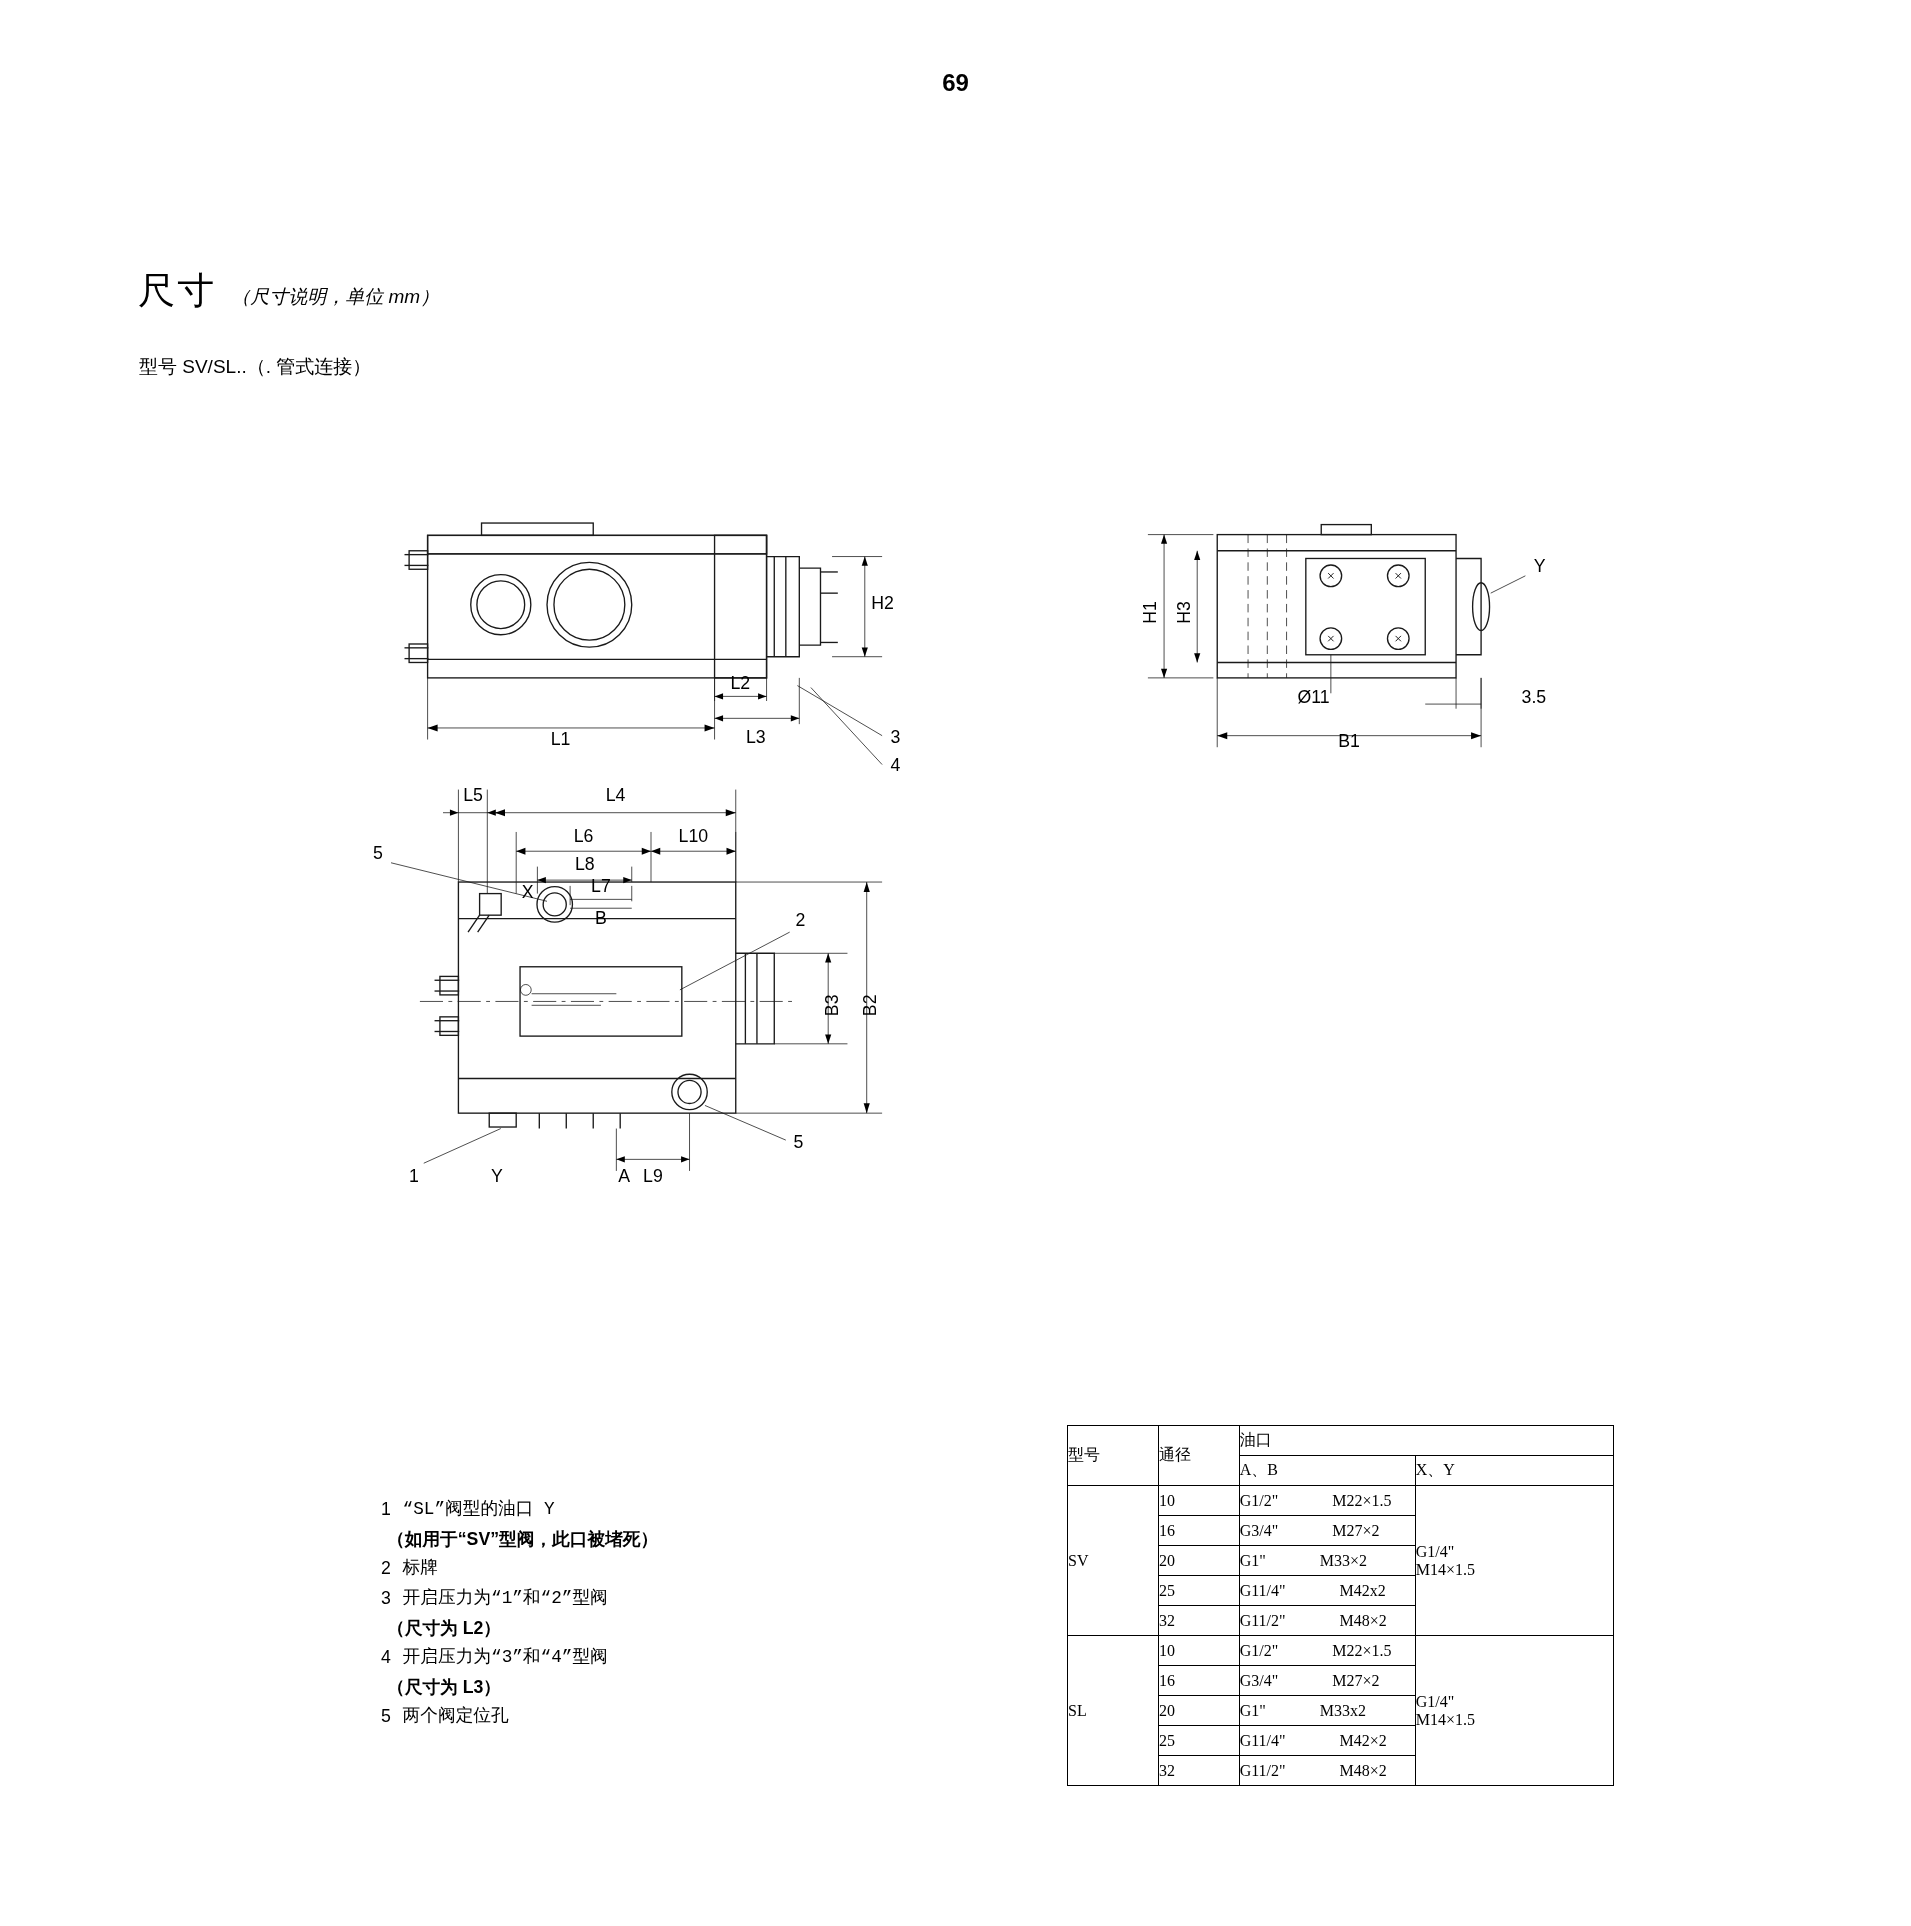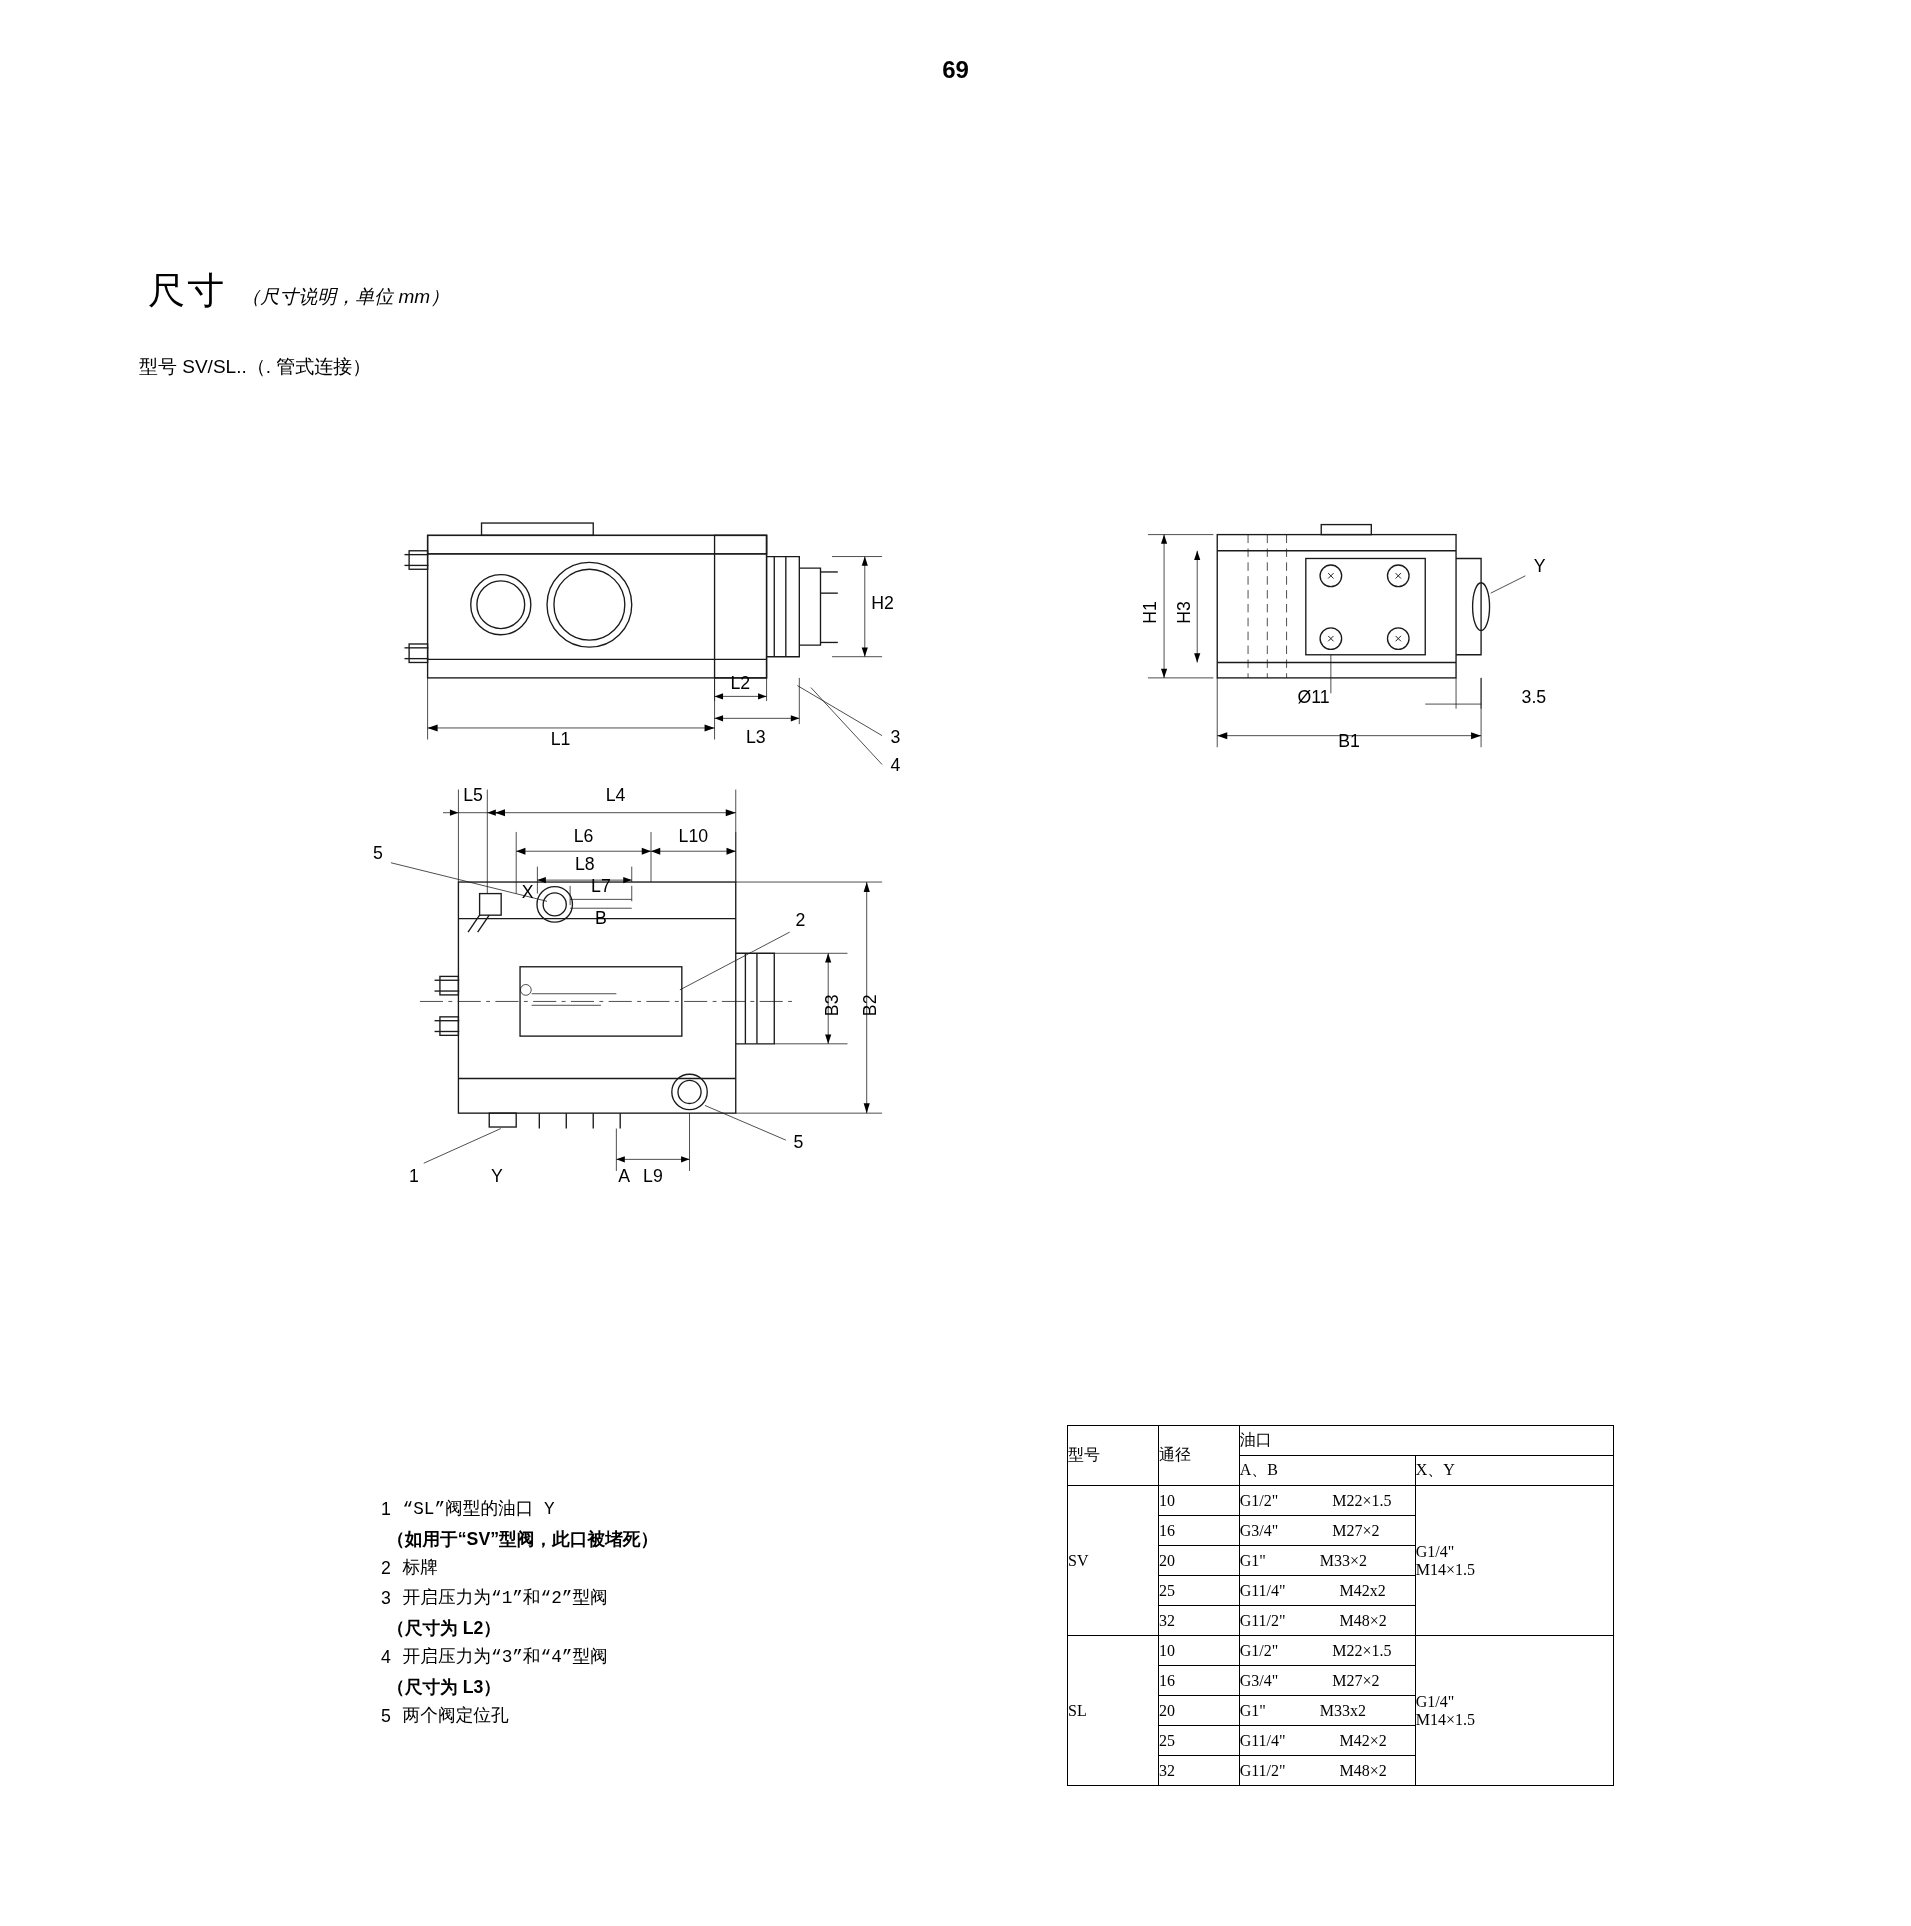--- a/index.html
+++ b/index.html
@@ -12,29 +12,29 @@
   .page{
     position:relative;
     width:1911px;
     height:2548px;
     background:#fff;
     overflow:hidden;
   }
   
   .page-number{
     position:absolute;
-    top:56px; left:0; right:0;
+    top:69px; left:0; right:0;
     text-align:center;
     font-size:24px;
     font-weight:bold;
   }
   
   .title-row{
     position:absolute;
-    left:148px; top:266px;
+    left:138px; top:266px;
     display:flex;
     align-items:baseline;
   }
   .title-main{
     font-size:37px;
     letter-spacing:2.3px;
   }
   .title-sub{
     font-size:19px;
     margin-left:14.6px;

